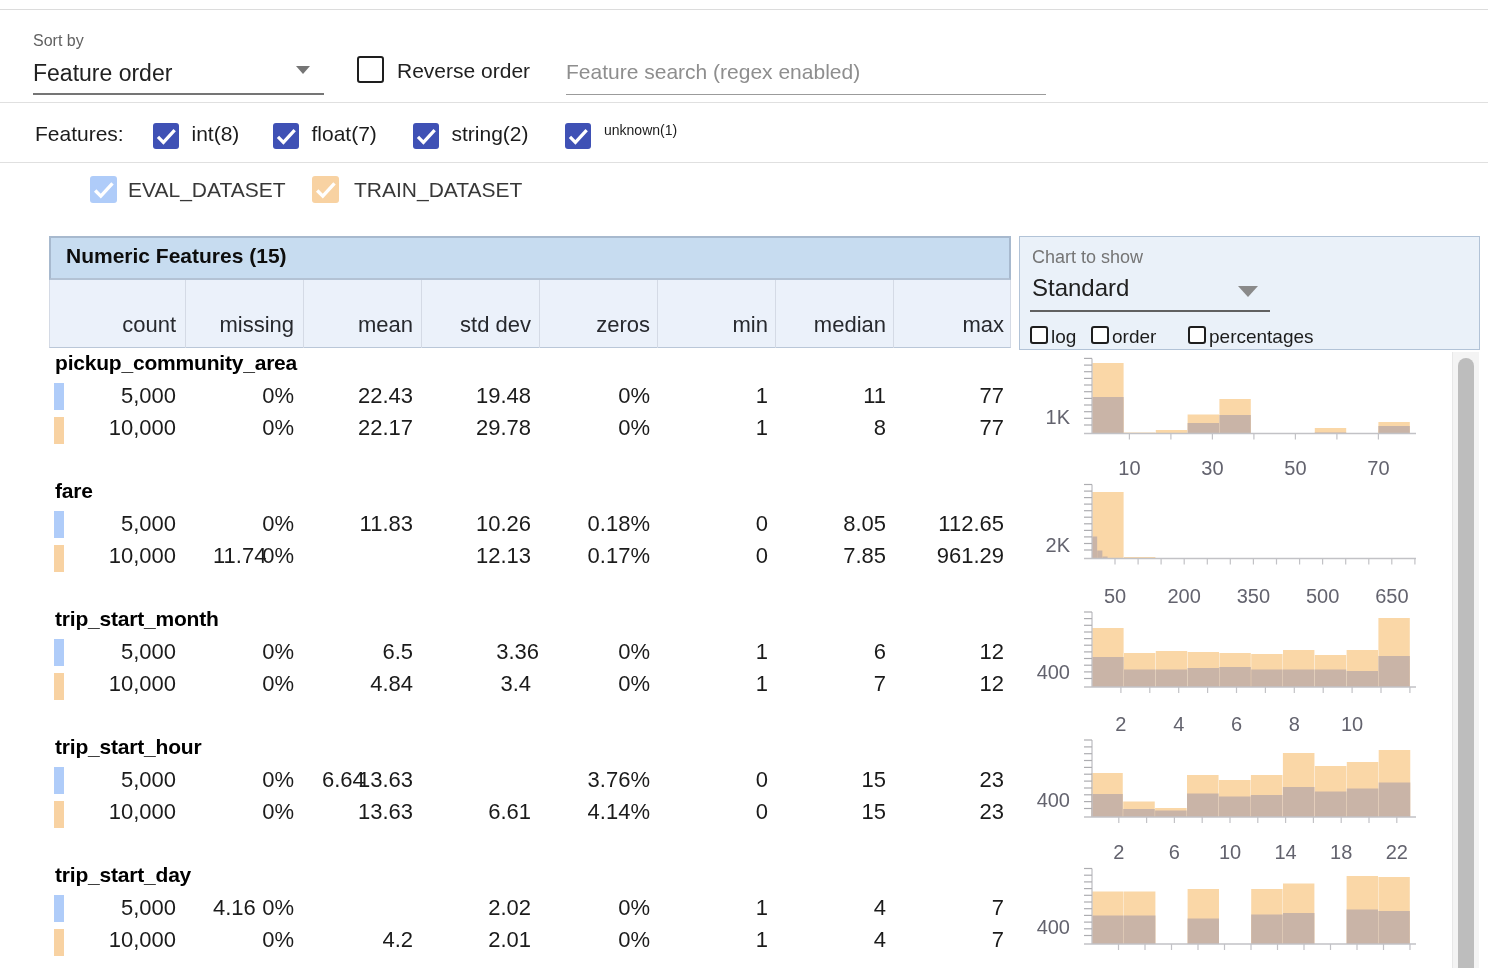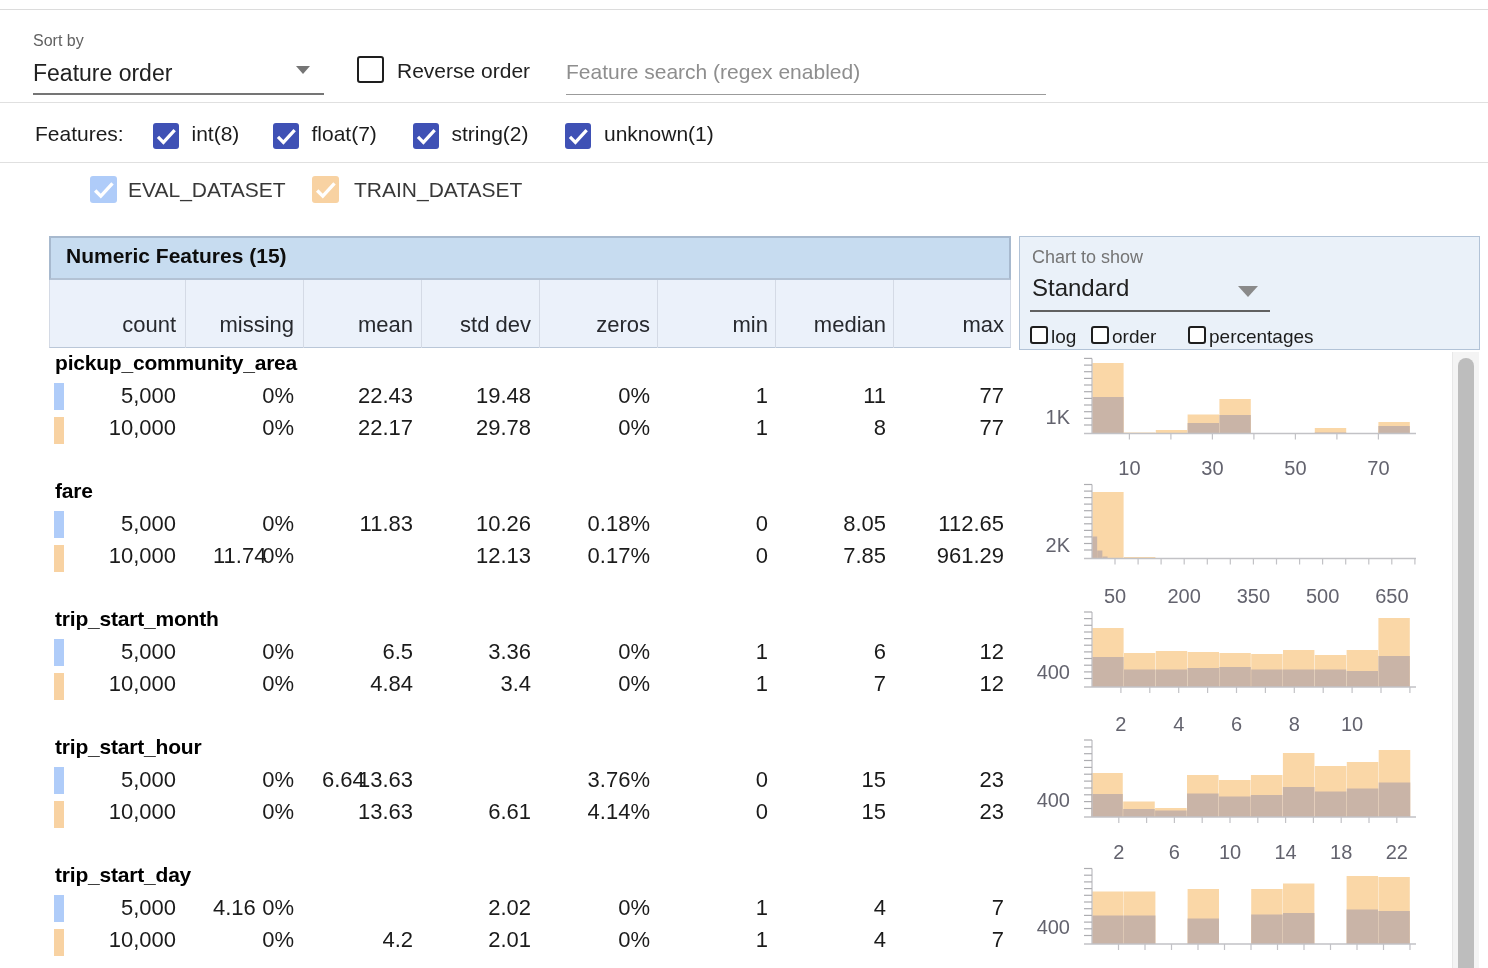--- a/index.html
+++ b/index.html
@@ -43,21 +43,21 @@
     <svg viewBox="0 0 24 24" style="position:absolute;inset:0;width:100%;height:100%">
       <path d="M4.6 12.9l5 5L20 6.6" stroke="#fff" stroke-width="3.0" fill="none"></path>
     </svg>
   </div>
 <div class="abs" style="left:451.5px;top:122px;font-size:21px;color:#1c1c1c">string(2)</div>
 <div style="position:absolute;left:565px;top:122.5px;width:26px;height:26px;background:#3f51b5;border-radius:3px">
     <svg viewBox="0 0 24 24" style="position:absolute;inset:0;width:100%;height:100%">
       <path d="M4.6 12.9l5 5L20 6.6" stroke="#fff" stroke-width="3.0" fill="none"></path>
     </svg>
   </div>
-<div class="abs" style="left:604px;top:122px;font-size:21px;color:#1c1c1c">unknown(1)</div>
+<div class="abs" style="left:604px;top:122px;font-size:14px;color:#1c1c1c">unknown(1)</div>
 <div class="abs" style="left:0;top:162px;width:1488px;height:1px;background:#e0e0e0"></div>
 <div style="position:absolute;left:90px;top:176px;width:27px;height:27px;background:#afccf9;border-radius:3px">
     <svg viewBox="0 0 24 24" style="position:absolute;inset:0;width:100%;height:100%">
       <path d="M4.6 12.9l5 5L20 6.6" stroke="#fff" stroke-width="3.0" fill="none"></path>
     </svg>
   </div>
 <div class="abs" style="left:128px;top:178px;font-size:21px;color:#383838">EVAL_DATASET</div>
 <div style="position:absolute;left:312px;top:176px;width:27px;height:27px;background:#f8d2a2;border-radius:3px">
     <svg viewBox="0 0 24 24" style="position:absolute;inset:0;width:100%;height:100%">
       <path d="M4.6 12.9l5 5L20 6.6" stroke="#fff" stroke-width="3.0" fill="none"></path>
@@ -132,21 +132,21 @@
 <div class="num" style="left:450px;top:556px;width:200px;text-align:right">0.17%</div>
 <div class="num" style="left:568px;top:556px;width:200px;text-align:right">0</div>
 <div class="num" style="left:686px;top:556px;width:200px;text-align:right">7.85</div>
 <div class="num" style="left:804px;top:556px;width:200px;text-align:right">961.29</div>
 <div class="fname" style="left:55px;top:607px">trip_start_month</div>
 <div class="chip" style="left:54px;top:639px;background:#afccf9"></div>
 <div class="chip" style="left:54px;top:673px;background:#f8d2a2"></div>
 <div class="num" style="left:-24px;top:652px;width:200px;text-align:right">5,000</div>
 <div class="num" style="left:94px;top:652px;width:200px;text-align:right">0%</div>
 <div class="num" style="left:213px;top:652px;width:200px;text-align:right">6.5</div>
-<div class="num" style="left:331px;top:652px;width:200px;text-align:right">3.36</div>
+<div class="num" style="left:339px;top:652px;width:200px;text-align:right">3.36</div>
 <div class="num" style="left:450px;top:652px;width:200px;text-align:right">0%</div>
 <div class="num" style="left:568px;top:652px;width:200px;text-align:right">1</div>
 <div class="num" style="left:686px;top:652px;width:200px;text-align:right">6</div>
 <div class="num" style="left:804px;top:652px;width:200px;text-align:right">12</div>
 <div class="num" style="left:-24px;top:684px;width:200px;text-align:right">10,000</div>
 <div class="num" style="left:94px;top:684px;width:200px;text-align:right">0%</div>
 <div class="num" style="left:213px;top:684px;width:200px;text-align:right">4.84</div>
 <div class="num" style="left:331px;top:684px;width:200px;text-align:right">3.4</div>
 <div class="num" style="left:450px;top:684px;width:200px;text-align:right">0%</div>
 <div class="num" style="left:568px;top:684px;width:200px;text-align:right">1</div>

